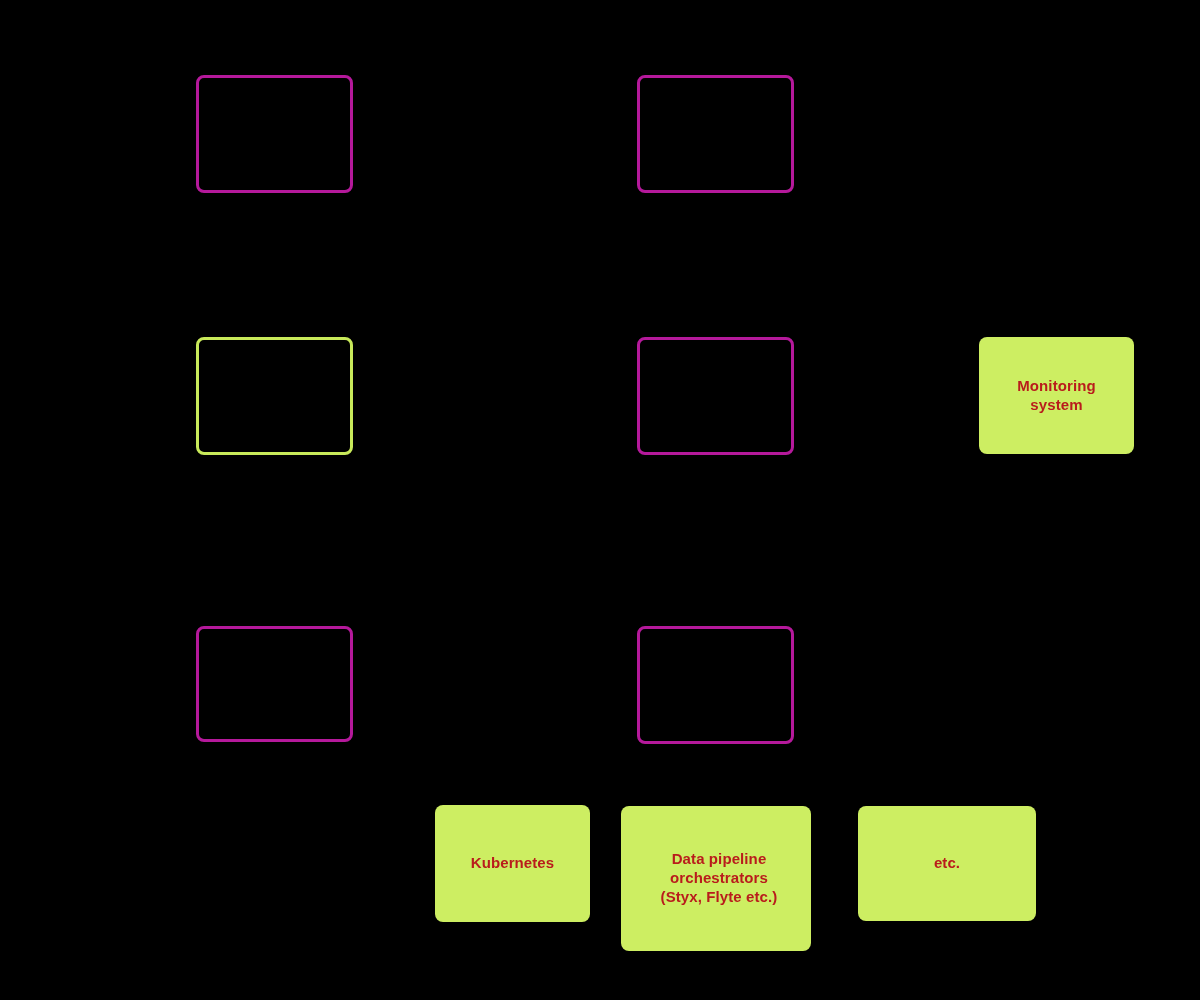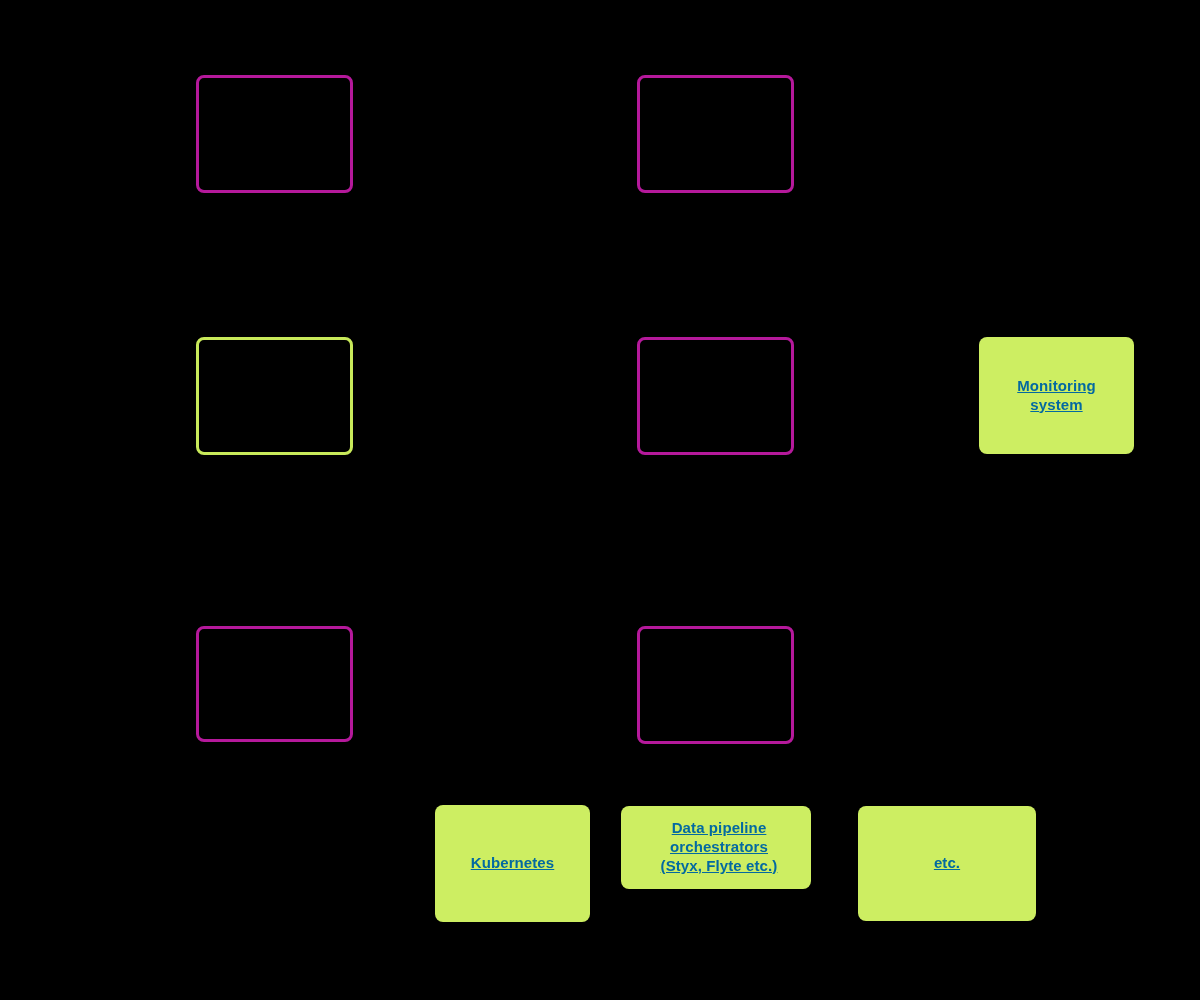--- a/index.html
+++ b/index.html
@@ -51,22 +51,21 @@
   }
   .node.outline-green .label {
     color: #c8e95a;
   }
   
   .node.filled-green {
     background: #cdee62;
     border: none;
   }
   .node.filled-green .label {
-    color: #0369a1;
-    text-decoration: underline;
+    color: #b91c1c;
   }
 </style>
 </head>
 <body>
 
 <div id="canvas" style="background: rgb(0, 0, 0);">
     <div class="node outline-magenta" style="left: 196px; top: 75px; width: 157px; height: 118px;">
       <span class="label"></span>
     </div>
     <div class="node outline-magenta" style="left: 637px; top: 75px; width: 157px; height: 118px;">
@@ -84,21 +83,21 @@
     </div>
     <div class="node outline-magenta" style="left: 196px; top: 626px; width: 157px; height: 116px;">
       <span class="label"></span>
     </div>
     <div class="node outline-magenta" style="left: 637px; top: 626px; width: 157px; height: 118px;">
       <span class="label"></span>
     </div>
     <div class="node filled-green" style="left: 435px; top: 805px; width: 155px; height: 117px;">
       <span class="label">Kubernetes</span>
     </div>
-    <div class="node filled-green" style="left: 621px; top: 806px; width: 190px; height: 83px; padding-left: 6px;">
+    <div class="node filled-green" style="left: 621px; top: 806px; width: 190px; height: 145px; padding-left: 6px;">
       <span class="label">Data pipeline
 orchestrators
 (Styx, Flyte etc.)</span>
     </div>
     <div class="node filled-green" style="left: 858px; top: 806px; width: 178px; height: 115px;">
       <span class="label">etc.</span>
     </div>
   </div>
 
 </body></html>

